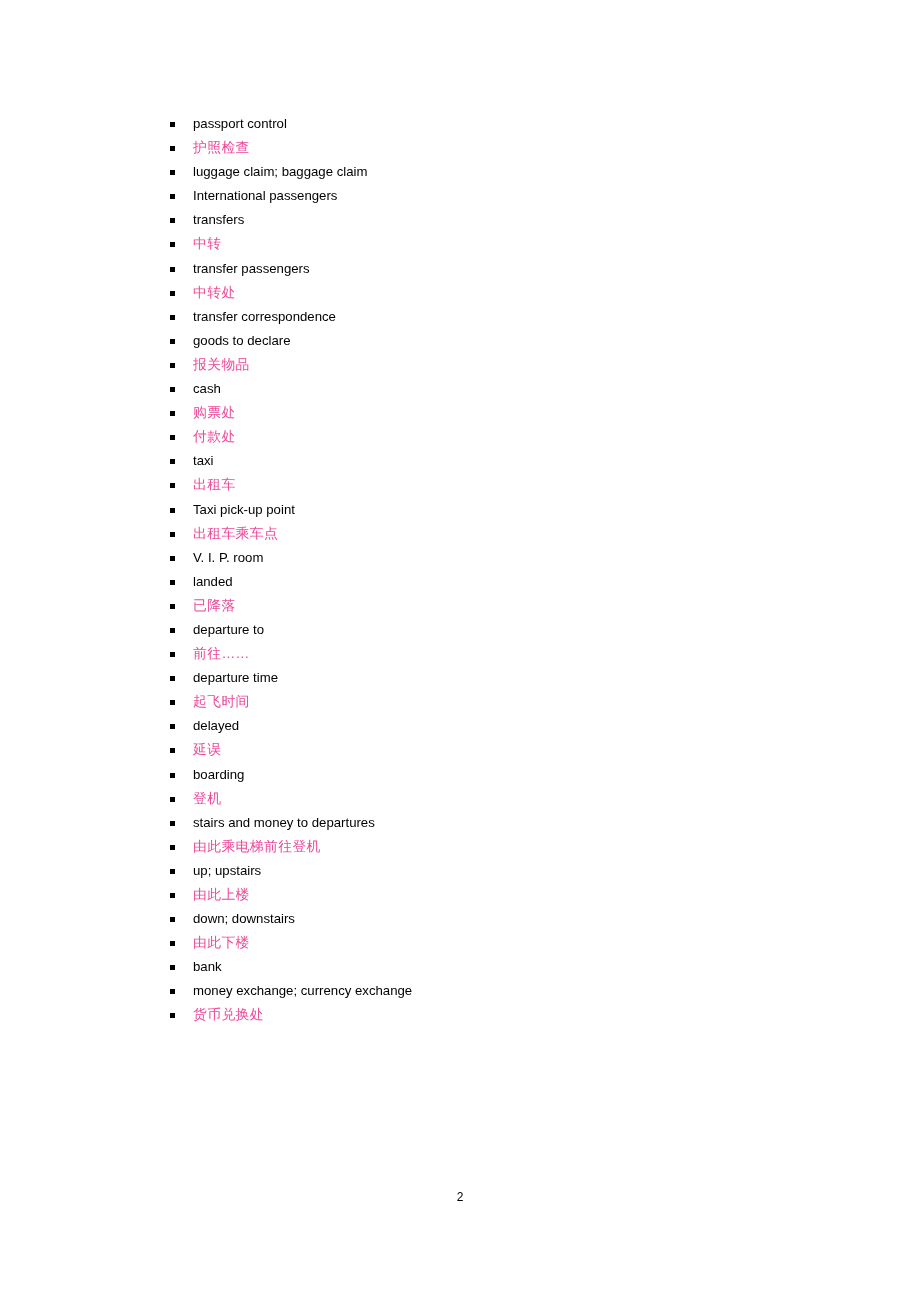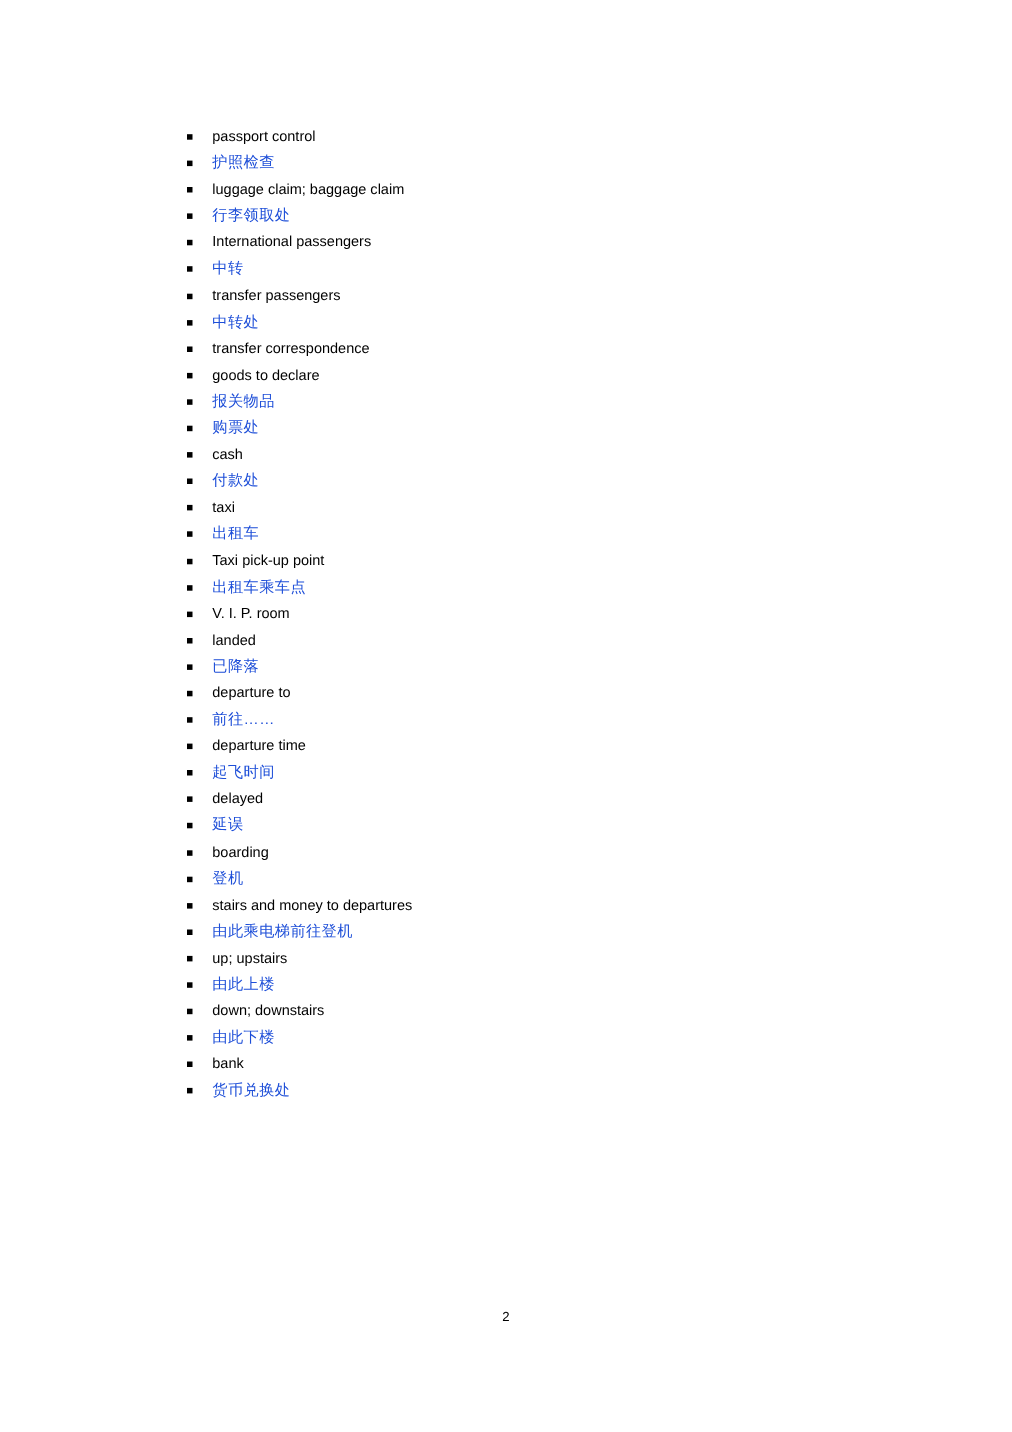--- a/index.html
+++ b/index.html
@@ -44,21 +44,21 @@
     height: 5px;
     background: #000000;
   }
   ul.vocab-list li .term {
     display: inline-block;
     vertical-align: baseline;
   }
   
   ul.vocab-list li.zh .term {
     font-size: 13.8px;
-    color: #1d4ed8;
+    color: #ec4899;
     letter-spacing: 0.4px;
   }
   .page-number {
     position: absolute;
     left: 0;
     top: 1190px;
     width: 920px;
     text-align: center;
     font-size: 12px;
     color: #000000;
@@ -68,30 +68,30 @@
 </head>
 <body>
 
 <div class="page">
 
   <div class="content">
     <ul class="vocab-list">
         <li class="list-item en"><span class="bullet"></span><span class="term">passport control</span></li>
         <li class="list-item zh"><span class="bullet"></span><span class="term">护照检查</span></li>
         <li class="list-item en"><span class="bullet"></span><span class="term">luggage claim; baggage claim</span></li>
-        <li class="list-item zh"><span class="bullet"></span><span class="term">行李领取处</span></li>
         <li class="list-item en"><span class="bullet"></span><span class="term">International passengers</span></li>
+        <li class="list-item en"><span class="bullet"></span><span class="term">transfers</span></li>
         <li class="list-item zh"><span class="bullet"></span><span class="term">中转</span></li>
         <li class="list-item en"><span class="bullet"></span><span class="term">transfer passengers</span></li>
         <li class="list-item zh"><span class="bullet"></span><span class="term">中转处</span></li>
         <li class="list-item en"><span class="bullet"></span><span class="term">transfer correspondence</span></li>
         <li class="list-item en"><span class="bullet"></span><span class="term">goods to declare</span></li>
         <li class="list-item zh"><span class="bullet"></span><span class="term">报关物品</span></li>
+        <li class="list-item en"><span class="bullet"></span><span class="term">cash</span></li>
         <li class="list-item zh"><span class="bullet"></span><span class="term">购票处</span></li>
-        <li class="list-item en"><span class="bullet"></span><span class="term">cash</span></li>
         <li class="list-item zh"><span class="bullet"></span><span class="term">付款处</span></li>
         <li class="list-item en"><span class="bullet"></span><span class="term">taxi</span></li>
         <li class="list-item zh"><span class="bullet"></span><span class="term">出租车</span></li>
         <li class="list-item en"><span class="bullet"></span><span class="term">Taxi pick-up point</span></li>
         <li class="list-item zh"><span class="bullet"></span><span class="term">出租车乘车点</span></li>
         <li class="list-item en"><span class="bullet"></span><span class="term">V. I. P. room</span></li>
         <li class="list-item en"><span class="bullet"></span><span class="term">landed</span></li>
         <li class="list-item zh"><span class="bullet"></span><span class="term">已降落</span></li>
         <li class="list-item en"><span class="bullet"></span><span class="term">departure to</span></li>
         <li class="list-item zh"><span class="bullet"></span><span class="term">前往……</span></li>
@@ -101,19 +101,20 @@
         <li class="list-item zh"><span class="bullet"></span><span class="term">延误</span></li>
         <li class="list-item en"><span class="bullet"></span><span class="term">boarding</span></li>
         <li class="list-item zh"><span class="bullet"></span><span class="term">登机</span></li>
         <li class="list-item en"><span class="bullet"></span><span class="term">stairs and money to departures</span></li>
         <li class="list-item zh"><span class="bullet"></span><span class="term">由此乘电梯前往登机</span></li>
         <li class="list-item en"><span class="bullet"></span><span class="term">up; upstairs</span></li>
         <li class="list-item zh"><span class="bullet"></span><span class="term">由此上楼</span></li>
         <li class="list-item en"><span class="bullet"></span><span class="term">down; downstairs</span></li>
         <li class="list-item zh"><span class="bullet"></span><span class="term">由此下楼</span></li>
         <li class="list-item en"><span class="bullet"></span><span class="term">bank</span></li>
+        <li class="list-item en"><span class="bullet"></span><span class="term">money exchange; currency exchange</span></li>
         <li class="list-item zh"><span class="bullet"></span><span class="term">货币兑换处</span></li>
       </ul>
   </div>
 
   <div class="page-number">2</div>
 
 </div>
 
 </body></html>

